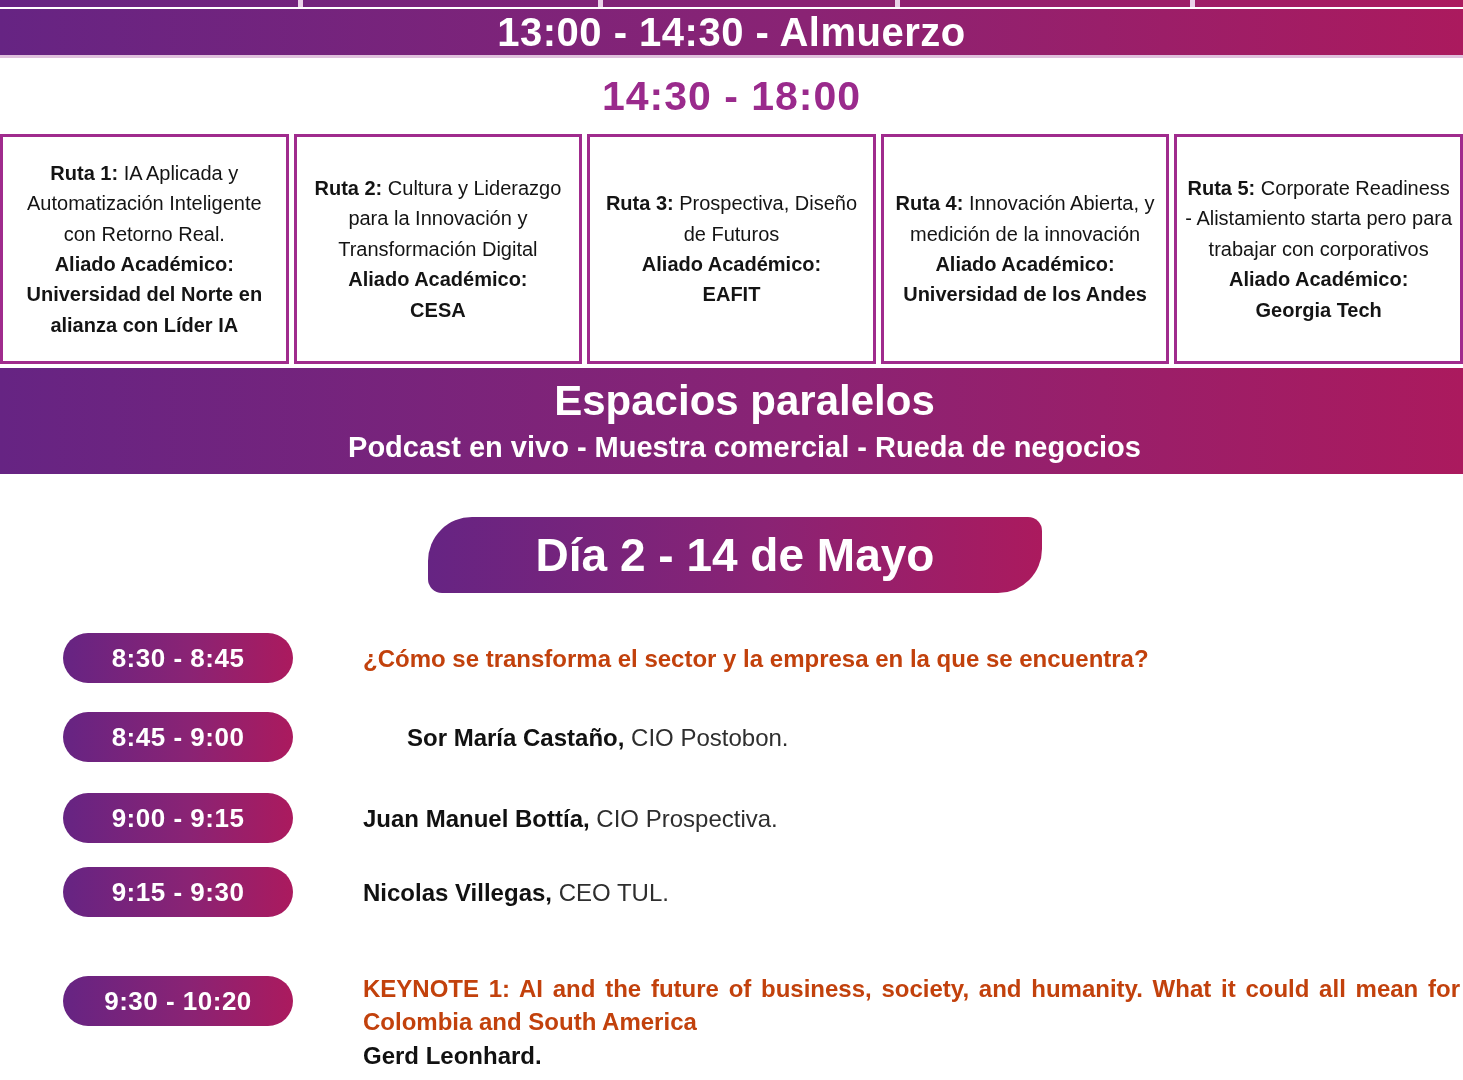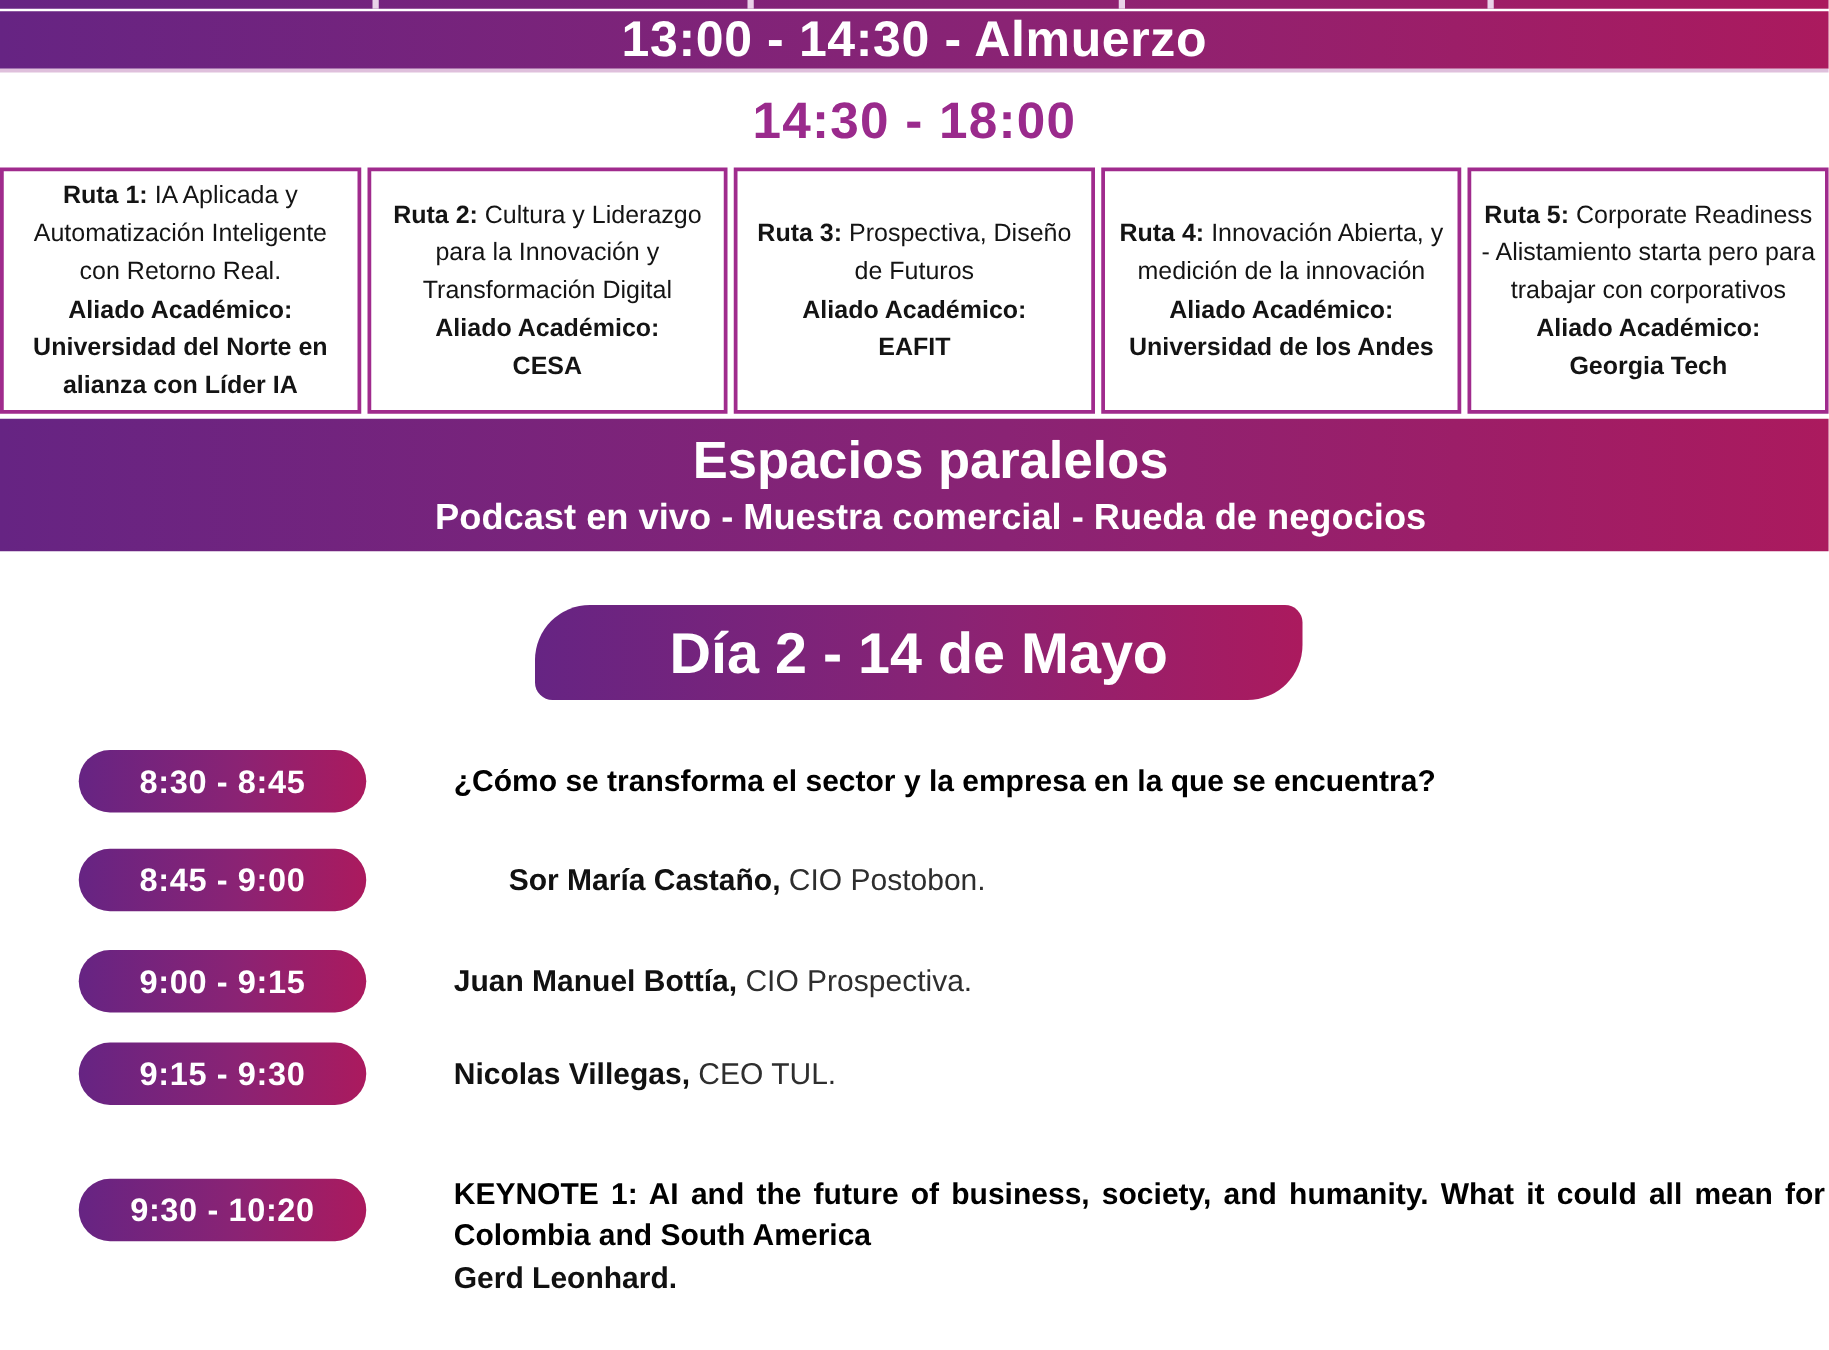--- a/index.html
+++ b/index.html
@@ -24,21 +24,21 @@
     border-bottom: 3px solid #dfc0dc;
   }
 
   
   .afternoon-time {
     height: 76px; display: flex; align-items: center; justify-content: center;
     color: #9A2A8C; font-size: 41px; font-weight: 700; letter-spacing: 1px;
   }
 
   
-  .routes { display: flex; gap: 5px; height: 197px; }
+  .routes { display: flex; gap: 5px; height: 230px; }
   .route-cell {
     flex: 1 1 0; border: 3px solid #A02B8D; background: #ffffff;
     display: flex; flex-direction: column; justify-content: center;
     text-align: center; padding: 2px 6px;
     font-size: 20px; line-height: 1.52; color: #141414;
   }
   .route-label { font-weight: 700; }
   .route-partner { font-weight: 700; }
   .route-partner-name { font-weight: 700; }
 
@@ -63,21 +63,21 @@
   
   .schedule { margin-left: 63px; margin-right: 3px; }
   .srow { display: flex; align-items: center; }
   .srow.align-top { align-items: flex-start; }
   .pill {
     flex: 0 0 230px; height: 50px; border-radius: 25px;
     display: flex; align-items: center; justify-content: center;
     color: #ffffff; font-size: 26px; font-weight: 700; letter-spacing: 0.5px;
   }
   .stext { flex: 1 1 auto; margin-left: 70px; font-size: 24px; }
-  .stitle { font-weight: 700; line-height: 33px; color: #000000; }
+  .stitle { font-weight: 700; line-height: 33px; color: #c2410c; }
   .stitle.justified { text-align: justify; }
   .sline { line-height: 33px; margin-top: 1px; }
   .speaker { font-weight: 700; color: #111111; }
   .role { font-weight: 400; color: #2e2e2e; }
   .mt-r1 { margin-top: 40px; align-items: center; }
   .mt-r2 { margin-top: 29px; gap: 44px; }
   .mt-r3 { margin-top: 31px; }
   .mt-r4 { margin-top: 24px; }
   .mt-r5 { margin-top: 55px; }
   .align-top .pill { margin-top: 4px; }

